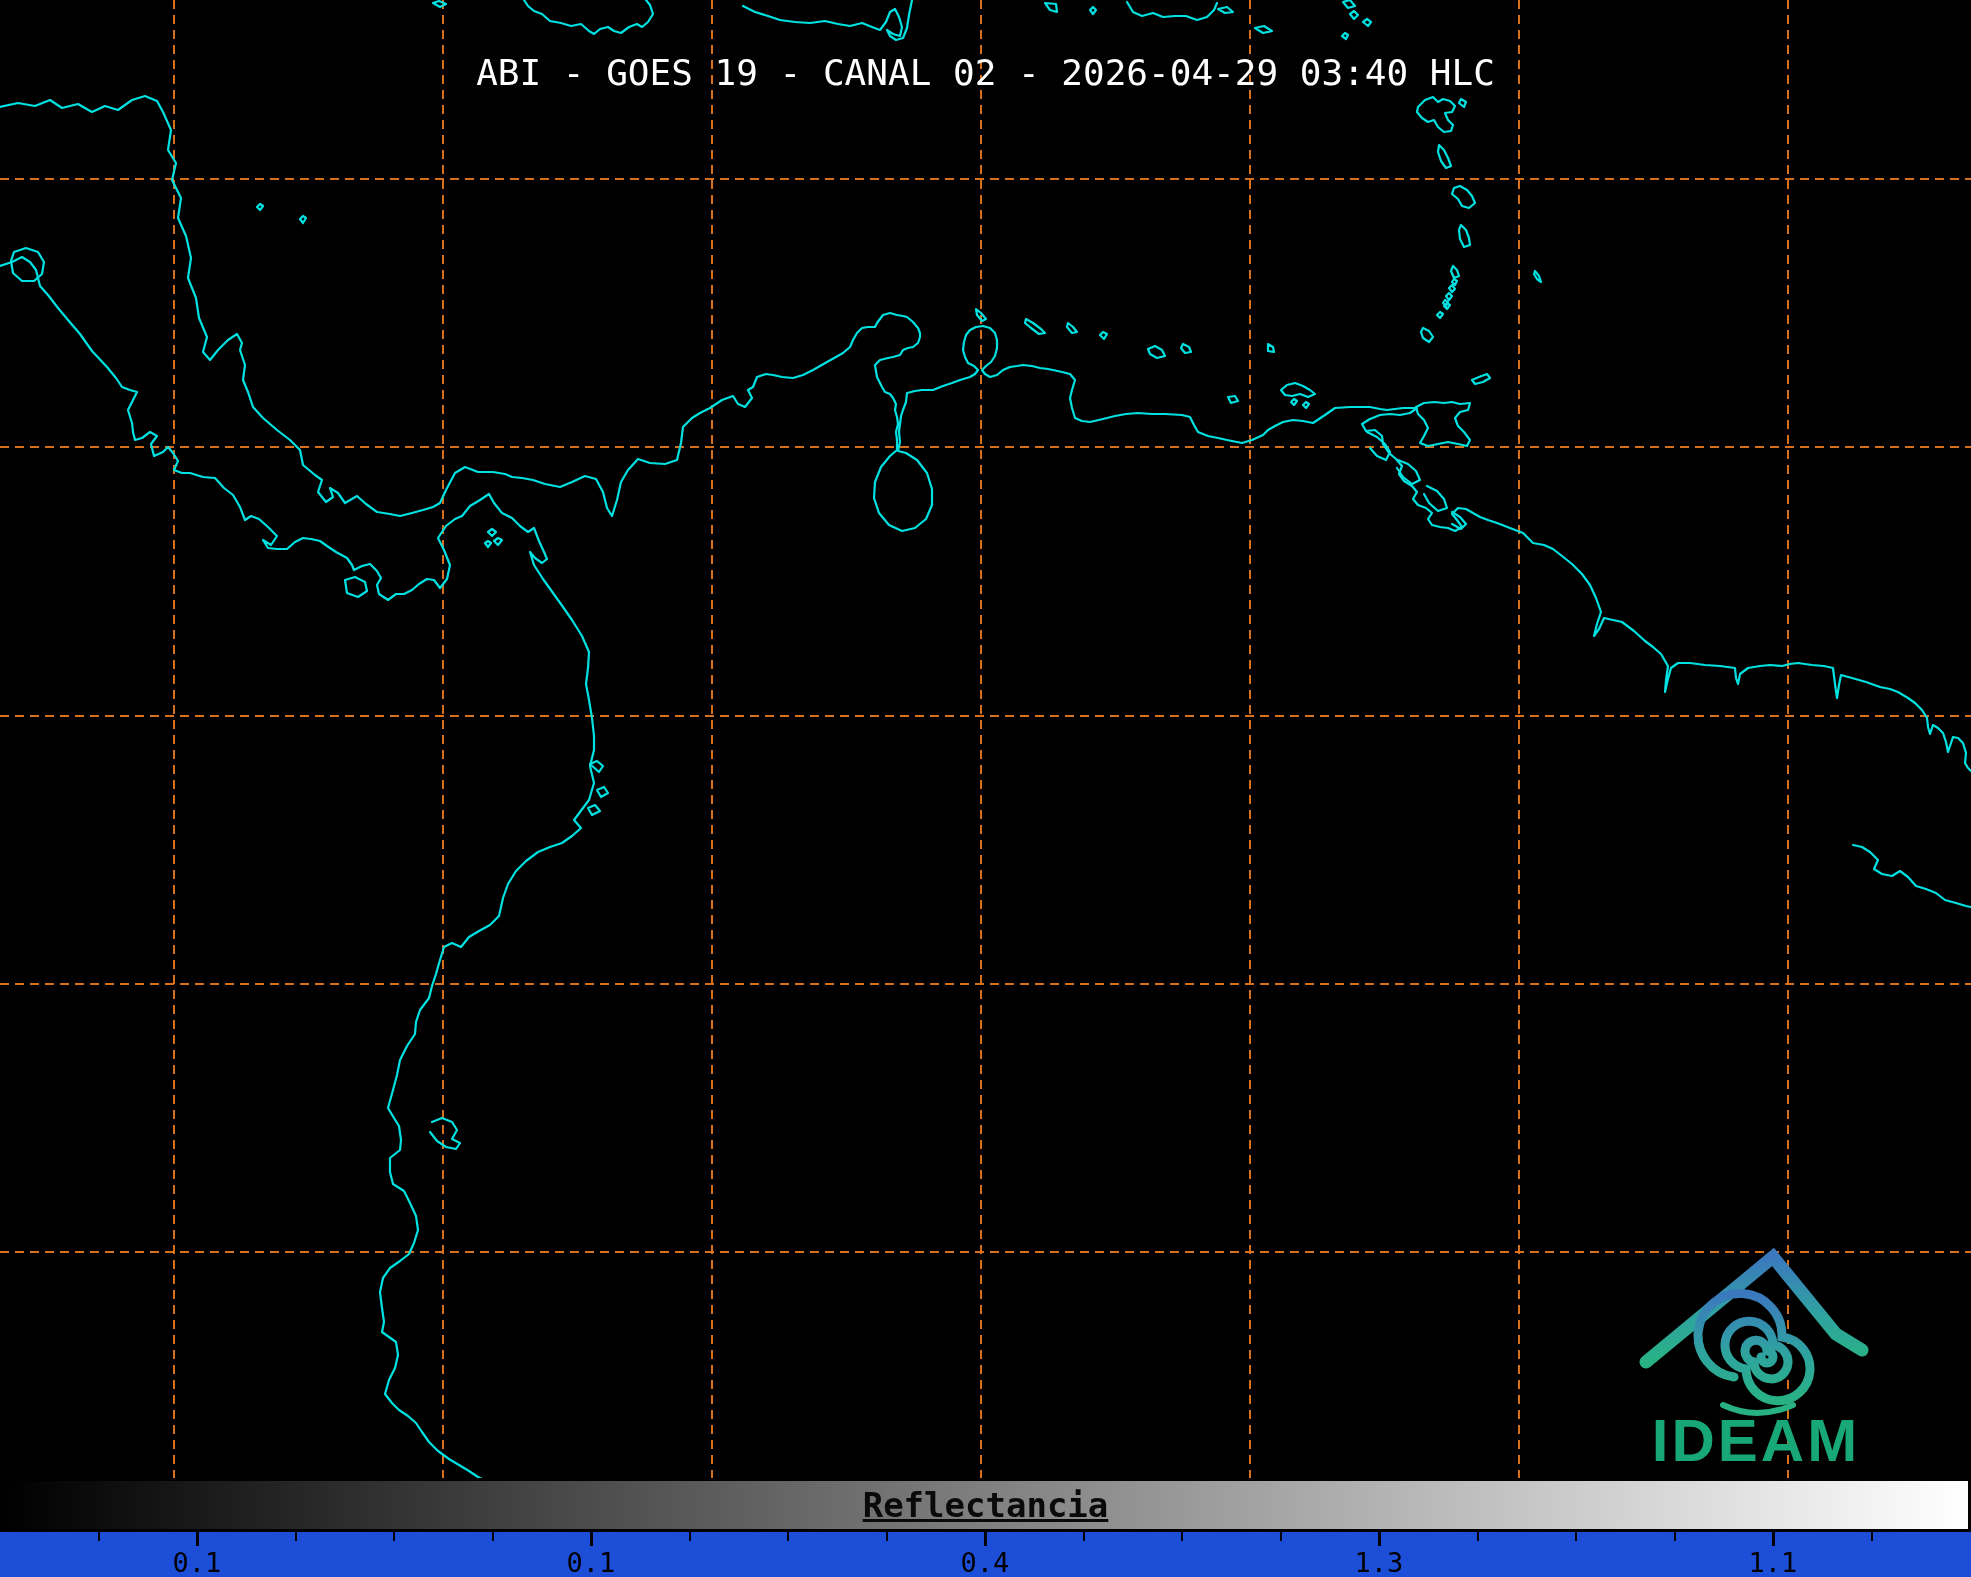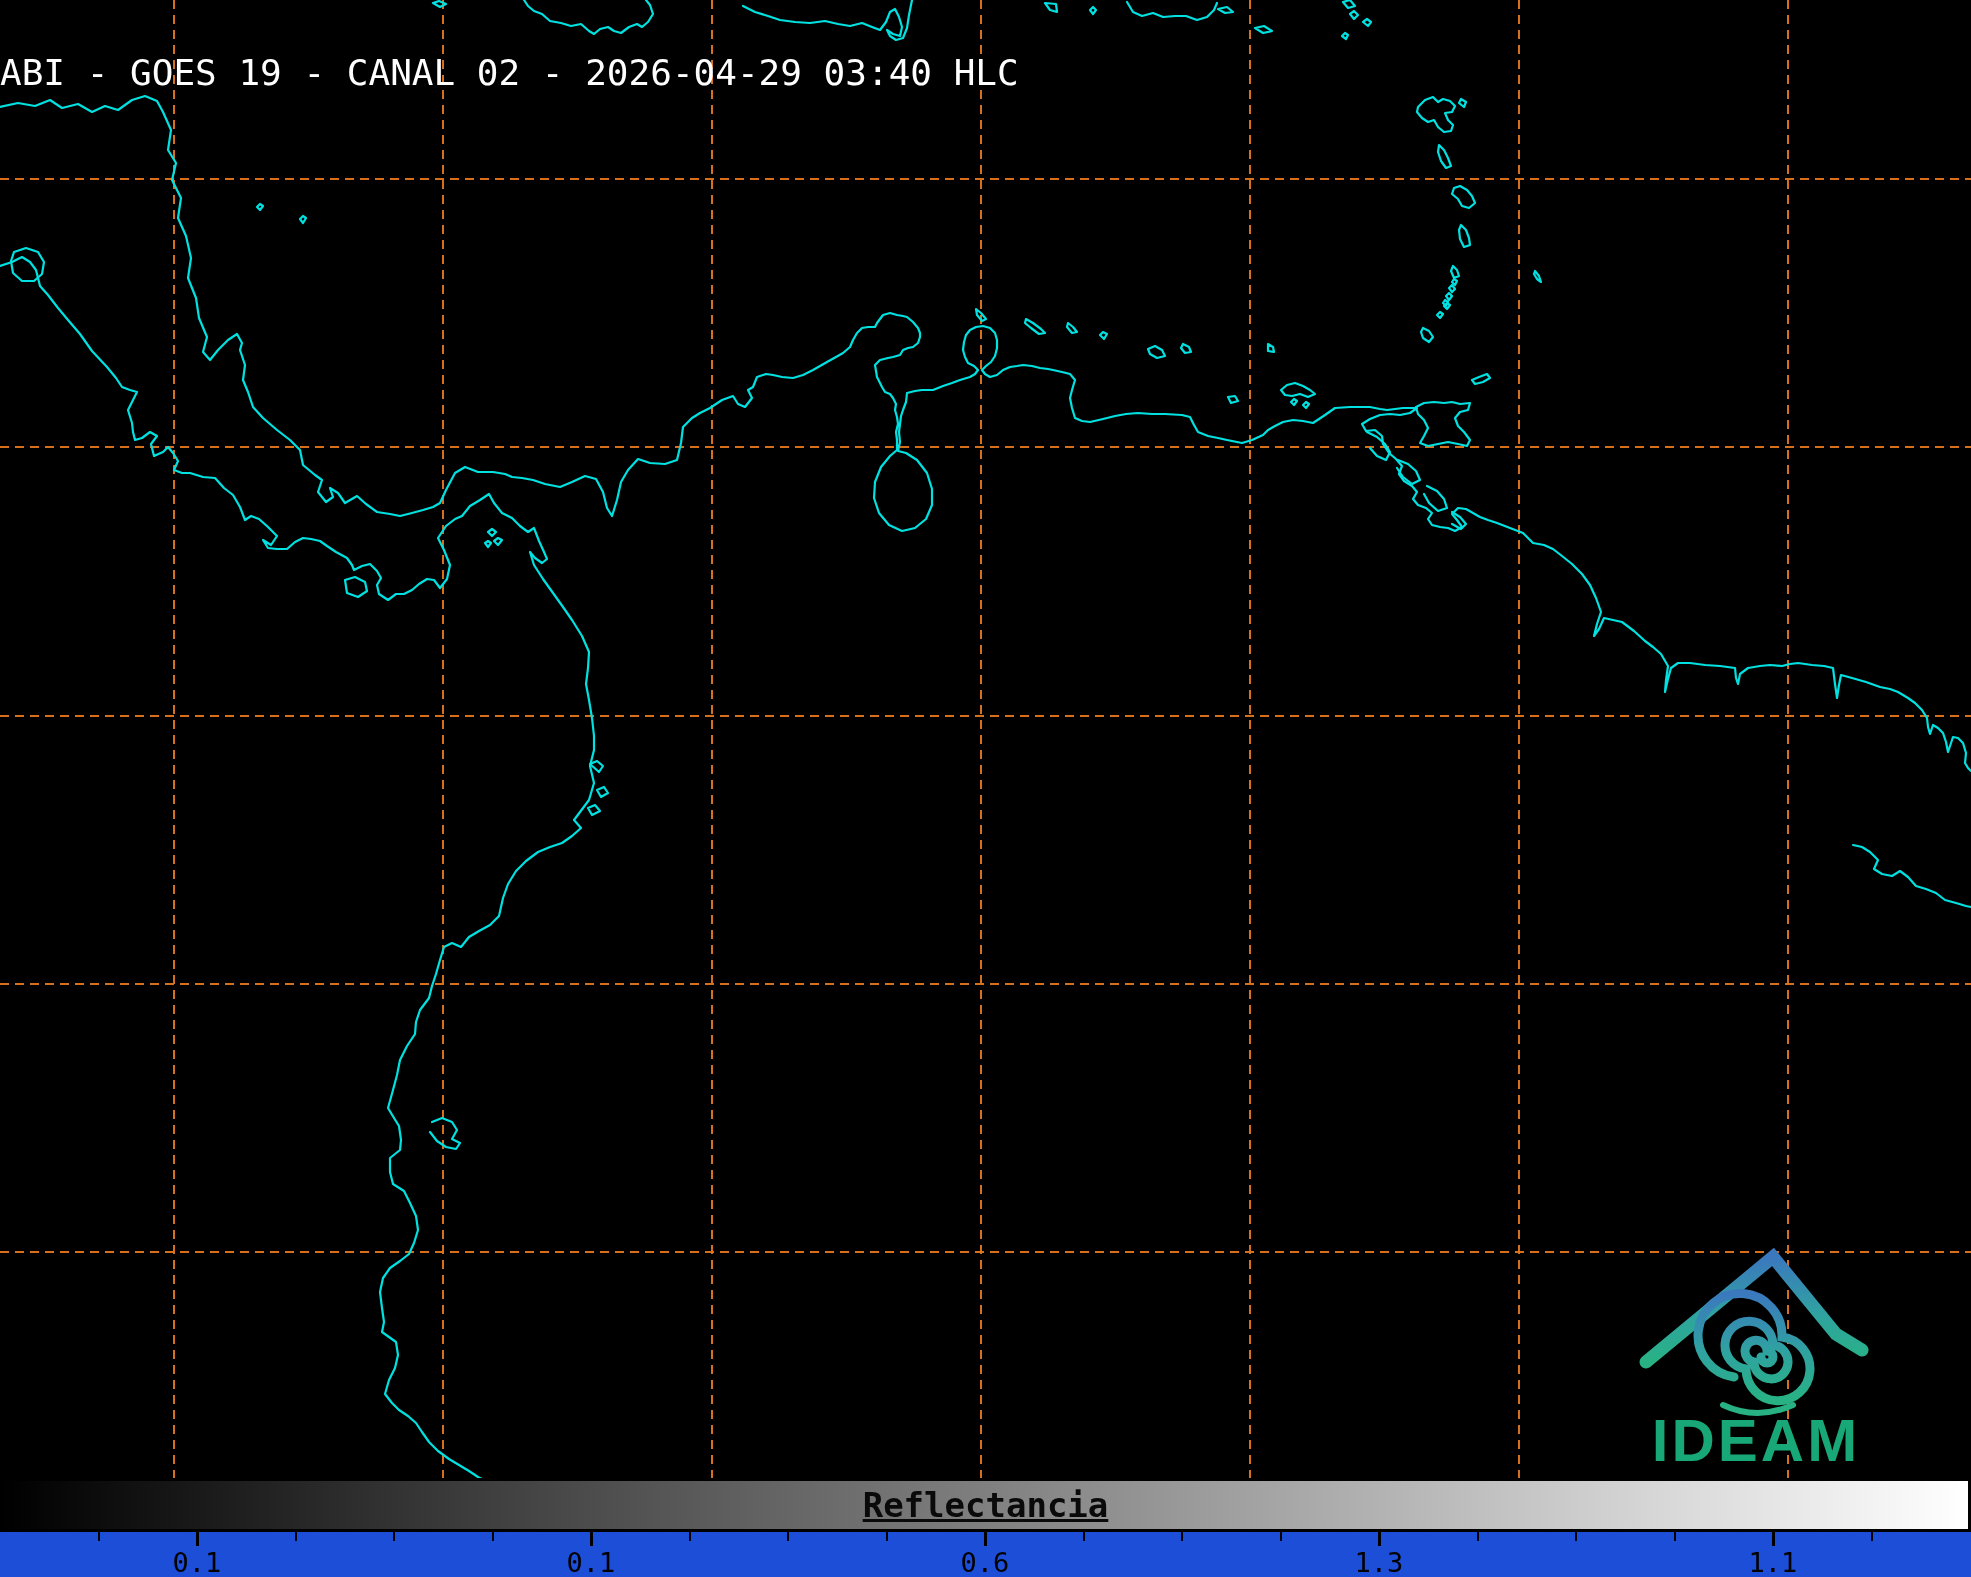--- a/index.html
+++ b/index.html
@@ -1,21 +1,21 @@
 <!DOCTYPE html>
 <html style="--grid: #E2761E; --coast: #00E1E1; --cb-from: #000000; --cb-to: #FFFFFF;"><head>
 <meta charset="utf-8">
 <style>
   html,body{margin:0;padding:0;background:#000;}
   body{width:1971px;height:1577px;position:relative;overflow:hidden;font-family:"DejaVu Sans Mono",monospace;}
   .map-svg{position:absolute;left:0;top:0;}
   [data-name="graticule-layer"] line{stroke:var(--grid,#E2761E);stroke-width:2;stroke-dasharray:9 6;opacity:.95;}
   [data-name="coastline-layer"] polyline,
   [data-name="coastline-layer"] polygon{fill:none;stroke:var(--coast,#00E1E1);stroke-width:2.2;stroke-linejoin:round;stroke-linecap:round;}
-  .image-title{position:absolute;top:52px;left:0;width:100%;
+  .image-title{position:absolute;top:52px;left:0;width:100%;text-align:center;
     font-size:36px;color:#fff;white-space:pre;}
   .cbar{position:absolute;left:0;top:1478px;width:1971px;height:54px;box-sizing:border-box;
     border:3px solid #000;background:linear-gradient(to right,var(--cb-from,#000),var(--cb-to,#fff));}
   .cbar-label{position:absolute;left:0;top:1478px;width:100%;height:54px;line-height:54px;
     text-align:center;font-weight:bold;font-size:34px;color:#0a0a0a;text-decoration:underline;}
   .cbar-axis{position:absolute;left:0;top:1532px;width:1971px;height:55px;background:#1d4ed8;}
   .cbar-tick{position:absolute;top:0;background:#000;}
   .cbar-tick.major{width:3px;height:14px;}
   .cbar-tick.minor{width:2px;height:9px;}
   .cbar-ticklabel{position:absolute;top:15px;width:90px;margin-left:-45px;text-align:center;
@@ -129,21 +129,21 @@
     <div class="cbar-ticklabel" data-name="colorbar-tick-label" style="left: 197px;">0.1</div>
     <div class="cbar-tick minor" data-name="colorbar-minor-tick" style="left: 295px;"></div>
     <div class="cbar-tick minor" data-name="colorbar-minor-tick" style="left: 393px;"></div>
     <div class="cbar-tick minor" data-name="colorbar-minor-tick" style="left: 492px;"></div>
     <div class="cbar-tick major" data-name="colorbar-major-tick" style="left: 590px;"></div>
     <div class="cbar-ticklabel" data-name="colorbar-tick-label" style="left: 591px;">0.1</div>
     <div class="cbar-tick minor" data-name="colorbar-minor-tick" style="left: 689px;"></div>
     <div class="cbar-tick minor" data-name="colorbar-minor-tick" style="left: 787px;"></div>
     <div class="cbar-tick minor" data-name="colorbar-minor-tick" style="left: 886px;"></div>
     <div class="cbar-tick major" data-name="colorbar-major-tick" style="left: 984px;"></div>
-    <div class="cbar-ticklabel" data-name="colorbar-tick-label" style="left: 985px;">0.6</div>
+    <div class="cbar-ticklabel" data-name="colorbar-tick-label" style="left: 985px;">0.4</div>
     <div class="cbar-tick minor" data-name="colorbar-minor-tick" style="left: 1083px;"></div>
     <div class="cbar-tick minor" data-name="colorbar-minor-tick" style="left: 1181px;"></div>
     <div class="cbar-tick minor" data-name="colorbar-minor-tick" style="left: 1280px;"></div>
     <div class="cbar-tick major" data-name="colorbar-major-tick" style="left: 1378px;"></div>
     <div class="cbar-ticklabel" data-name="colorbar-tick-label" style="left: 1379px;">1.3</div>
     <div class="cbar-tick minor" data-name="colorbar-minor-tick" style="left: 1477px;"></div>
     <div class="cbar-tick minor" data-name="colorbar-minor-tick" style="left: 1575px;"></div>
     <div class="cbar-tick minor" data-name="colorbar-minor-tick" style="left: 1674px;"></div>
     <div class="cbar-tick major" data-name="colorbar-major-tick" style="left: 1772px;"></div>
     <div class="cbar-ticklabel" data-name="colorbar-tick-label" style="left: 1773px;">1.1</div>

